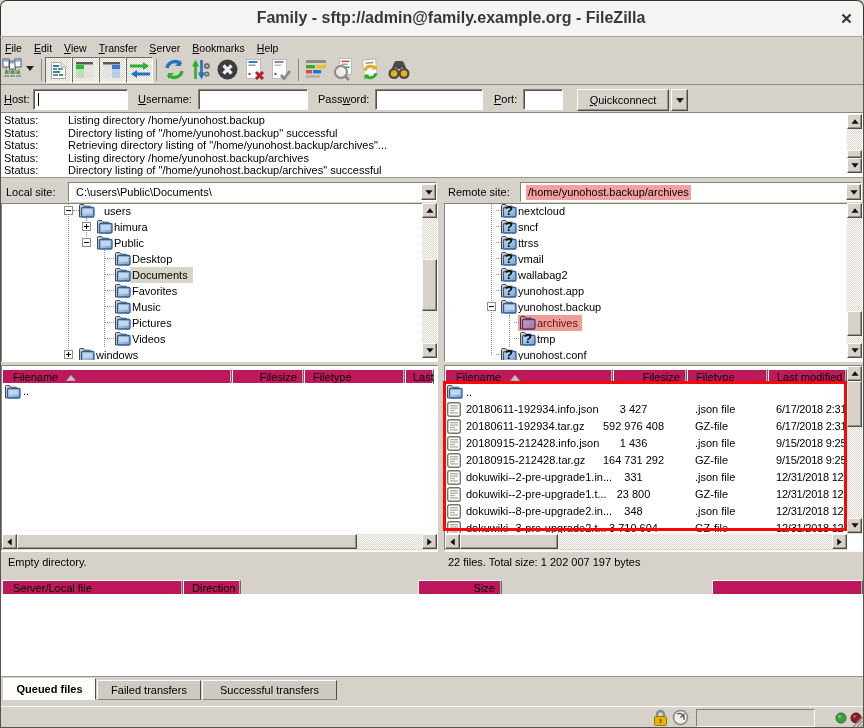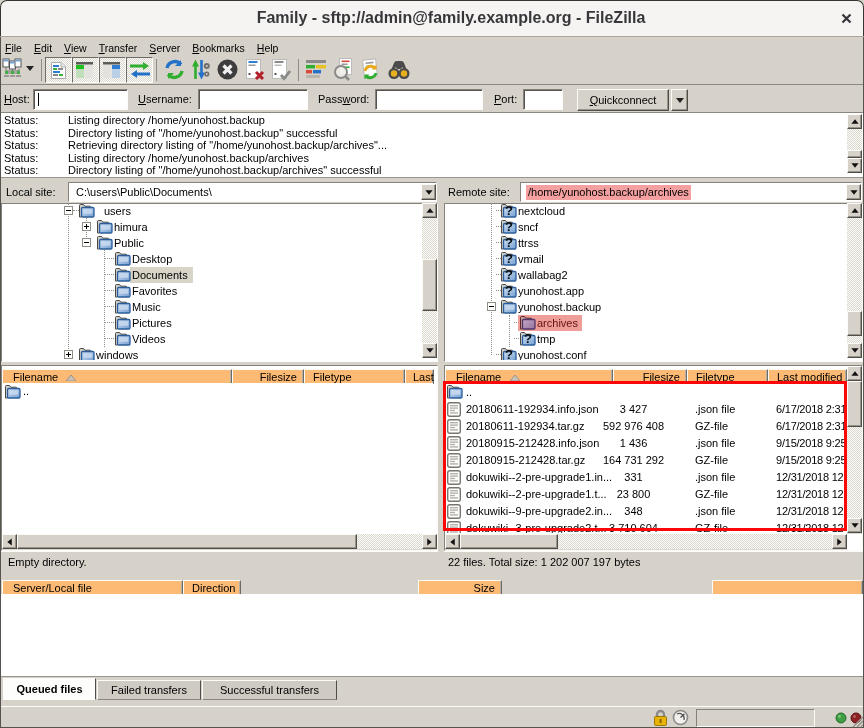--- a/index.html
+++ b/index.html
@@ -9,21 +9,21 @@
 .sunk { border:1px solid; border-color:#85827b #fcfbf8 #fcfbf8 #85827b; box-shadow: inset 1px 1px 0 #56544e; }
 .sunk1 { border:1px solid; border-color:#85827b #fcfbf8 #fcfbf8 #85827b; }
 .raise { border:1px solid; border-color:#fcfbf8 #504e48 #504e48 #fcfbf8; box-shadow: inset -1px -1px 0 #989489; }
 .white { background:#fff; }
 .dither { background-image: repeating-conic-gradient(#fcfbf8 0% 25%, #dbd8d0 0% 50%); background-size:2px 2px; }
 .tri-up { width:0;height:0;border-left:4px solid transparent;border-right:4px solid transparent;border-bottom:5px solid #111; }
 .tri-dn { width:0;height:0;border-left:4px solid transparent;border-right:4px solid transparent;border-top:5px solid #111; }
 .tri-lf { width:0;height:0;border-top:4px solid transparent;border-bottom:4px solid transparent;border-right:5px solid #111; }
 .tri-rt { width:0;height:0;border-top:4px solid transparent;border-bottom:4px solid transparent;border-left:5px solid #111; }
 .ctr { display:flex; align-items:center; justify-content:center; }
-.hdrcell { position:absolute; top:3px; height:15px; background:#fdba74; border-top:1px solid #fcfbf8; border-left:1px solid #fcfbf8; border-right:1px solid #6e6b65; border-bottom:1px solid #6e6b65; box-shadow: inset -1px 0 0 #b3afa7; line-height:15px; }
+.hdrcell { position:absolute; top:3px; height:15px; background:#be185d; border-top:1px solid #fcfbf8; border-left:1px solid #fcfbf8; border-right:1px solid #6e6b65; border-bottom:1px solid #6e6b65; box-shadow: inset -1px 0 0 #b3afa7; line-height:15px; }
 u { text-decoration:underline; text-underline-offset:1px; }
 .fold { position:absolute; }
 .dotv { position:absolute; width:1px; border-left:1px dotted #8f8d86; }
 .doth { position:absolute; height:1px; border-top:1px dotted #8f8d86; }
 .exp { position:absolute; width:9px; height:9px; background:#fff; border:1px solid #8f8d86; }
 .exp:before { content:""; position:absolute; left:1px; top:3px; width:5px; height:1px; background:#000; }
 .exp.plus:after { content:""; position:absolute; left:3px; top:1px; width:1px; height:5px; background:#000; }
 .trow { position:absolute; height:16px; line-height:16px; }
 </style>
 </head>
@@ -595,21 +595,21 @@
   <div class="rrow" style="top:120px">
       <svg class="fic" style="left:2px;top:1px" width="14" height="15" viewBox="0 0 14 15">
         <rect x="0.7" y="0.7" width="12.6" height="13.6" rx="2" fill="#fdfdfb" stroke="#78766f" stroke-width="1.4"></rect>
         <g fill="#b4b2ac">
           <rect x="3" y="3" width="8" height="1.4"></rect>
           <rect x="3" y="5.4" width="8" height="1.4"></rect>
           <rect x="3" y="7.8" width="5" height="1.4"></rect>
           <rect x="3" y="10.2" width="8" height="1.4"></rect>
         </g>
       </svg>
-      <span class="fn">dokuwiki--9-pre-upgrade2.in...</span>
+      <span class="fn">dokuwiki--8-pre-upgrade2.in...</span>
       <span class="fs">348</span>
       <span class="ft">.json file</span>
       <span class="lm">12/31/2018 12</span>
     </div>
   <div class="rrow" style="top:137px">
       <svg class="fic" style="left:2px;top:1px" width="14" height="15" viewBox="0 0 14 15">
         <rect x="0.7" y="0.7" width="12.6" height="13.6" rx="2" fill="#fdfdfb" stroke="#78766f" stroke-width="1.4"></rect>
         <g fill="#b4b2ac">
           <rect x="3" y="3" width="8" height="1.4"></rect>
           <rect x="3" y="5.4" width="8" height="1.4"></rect>

